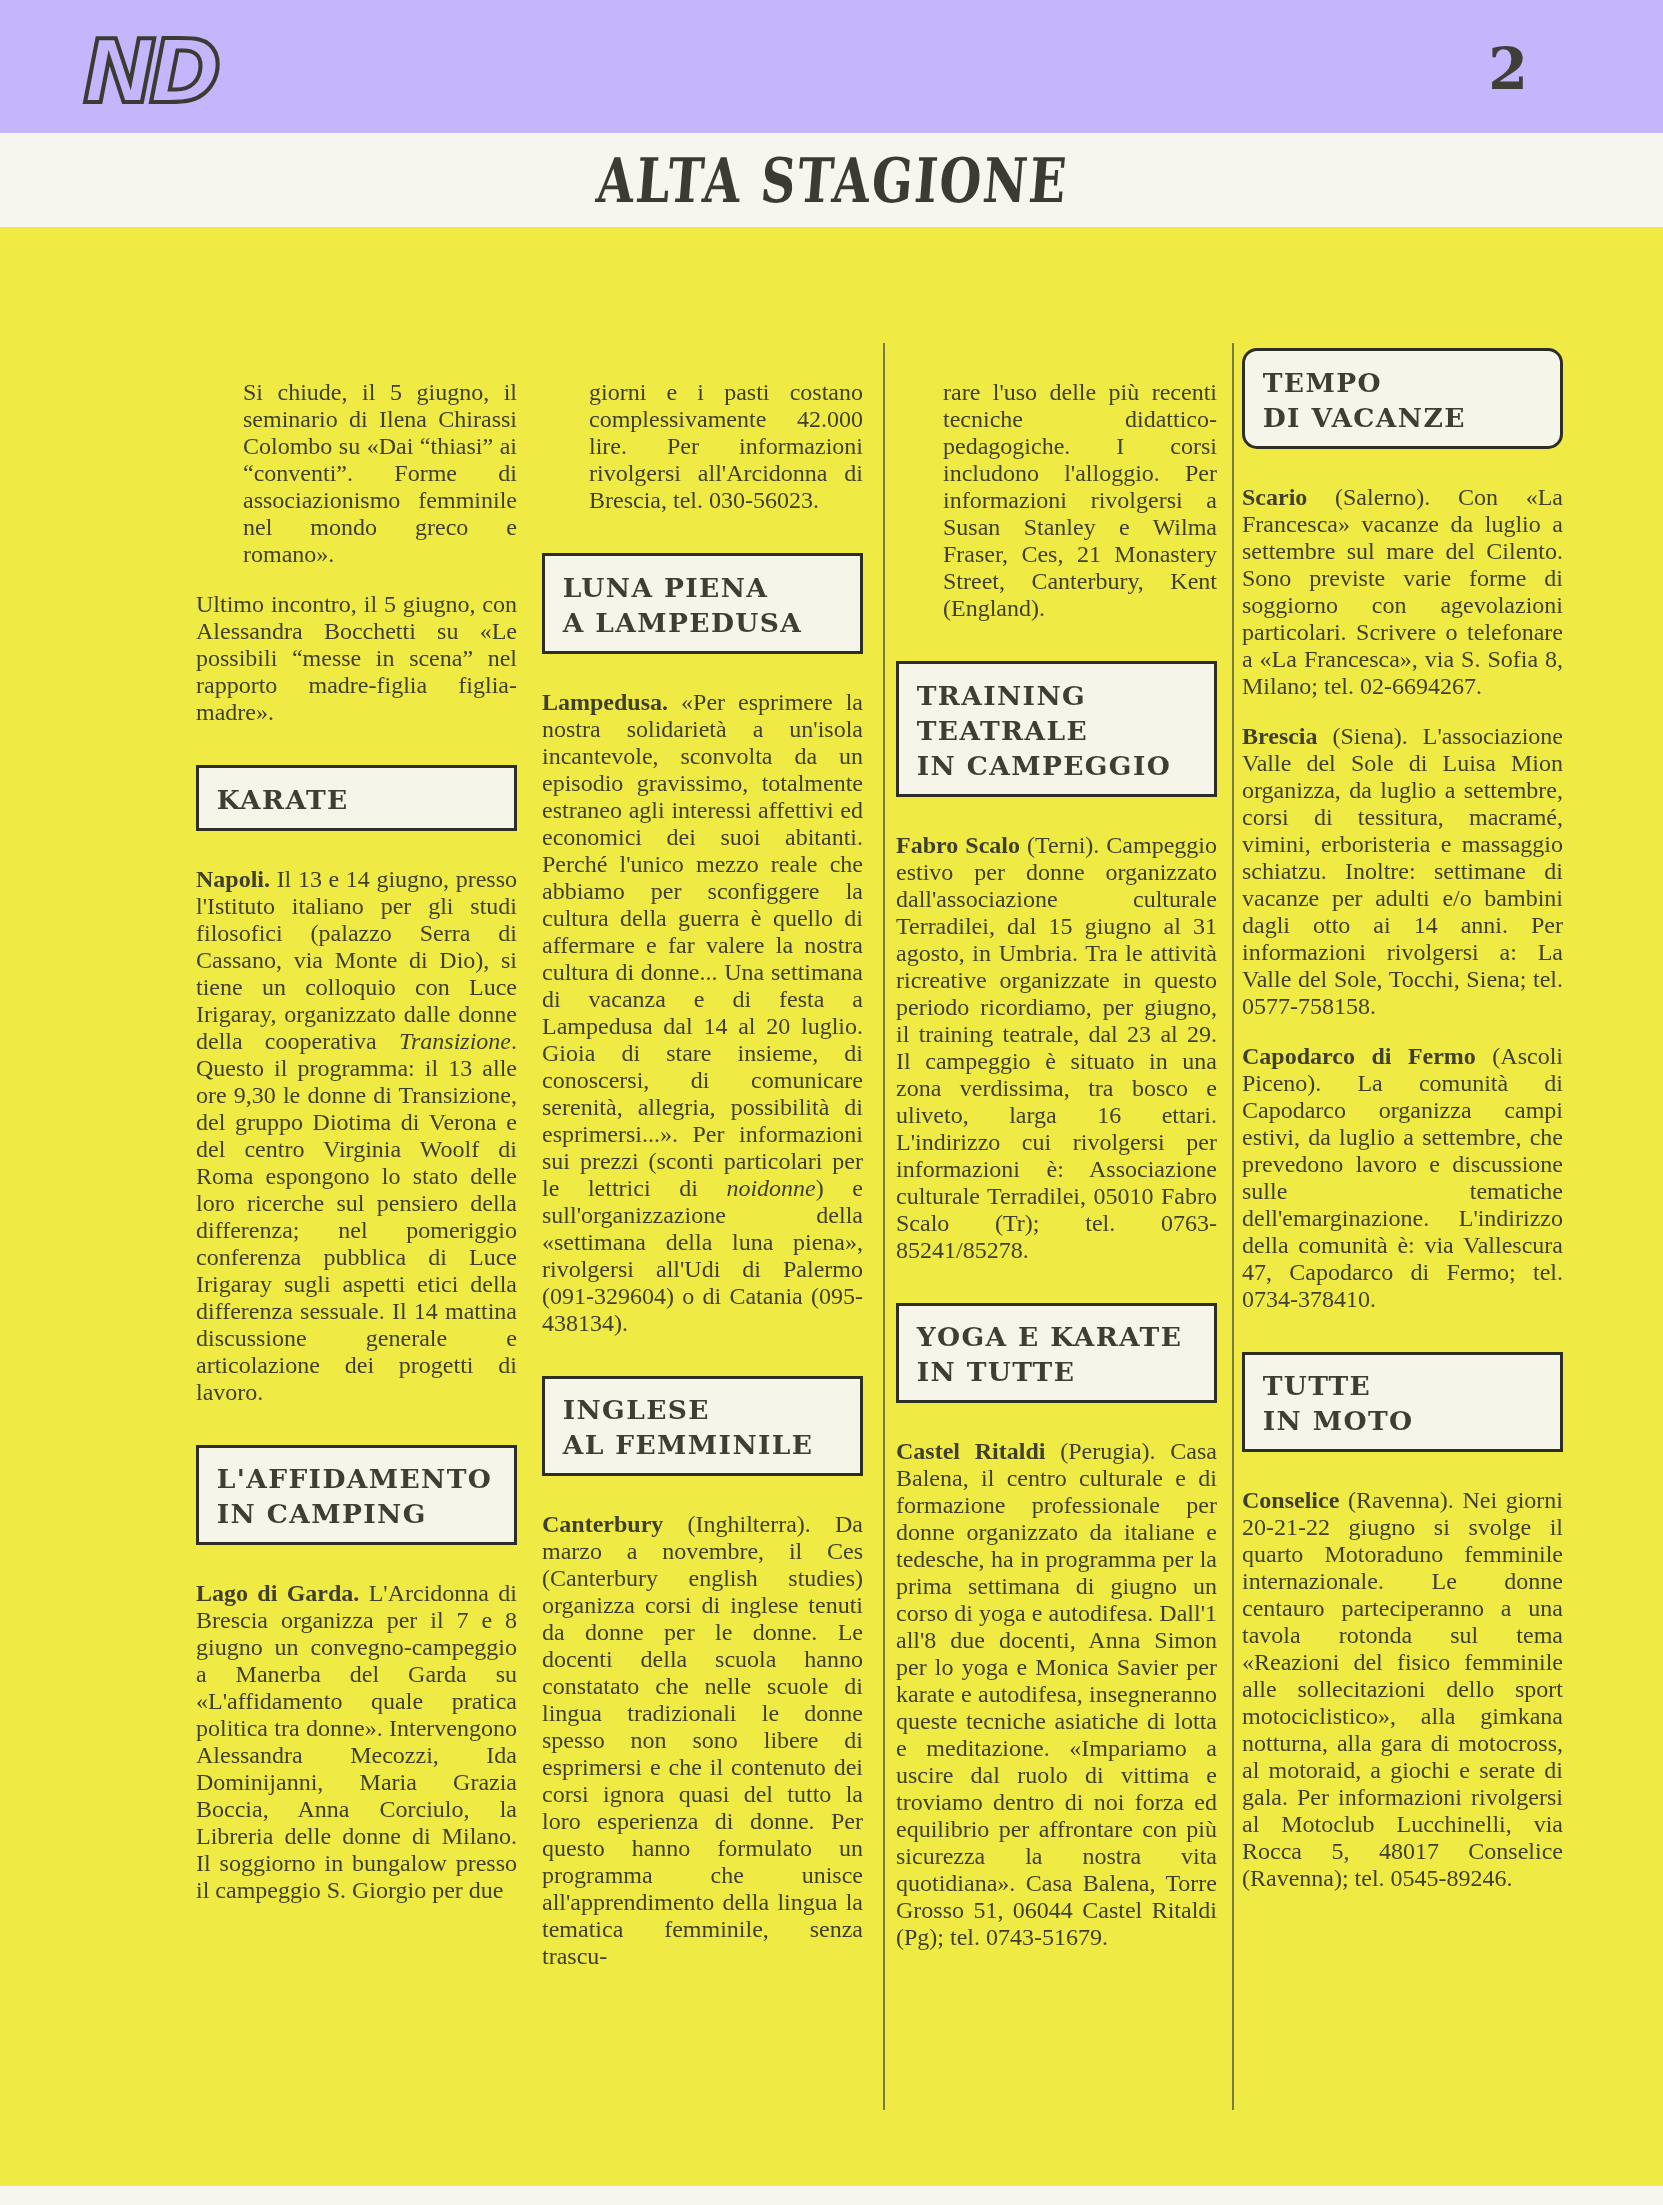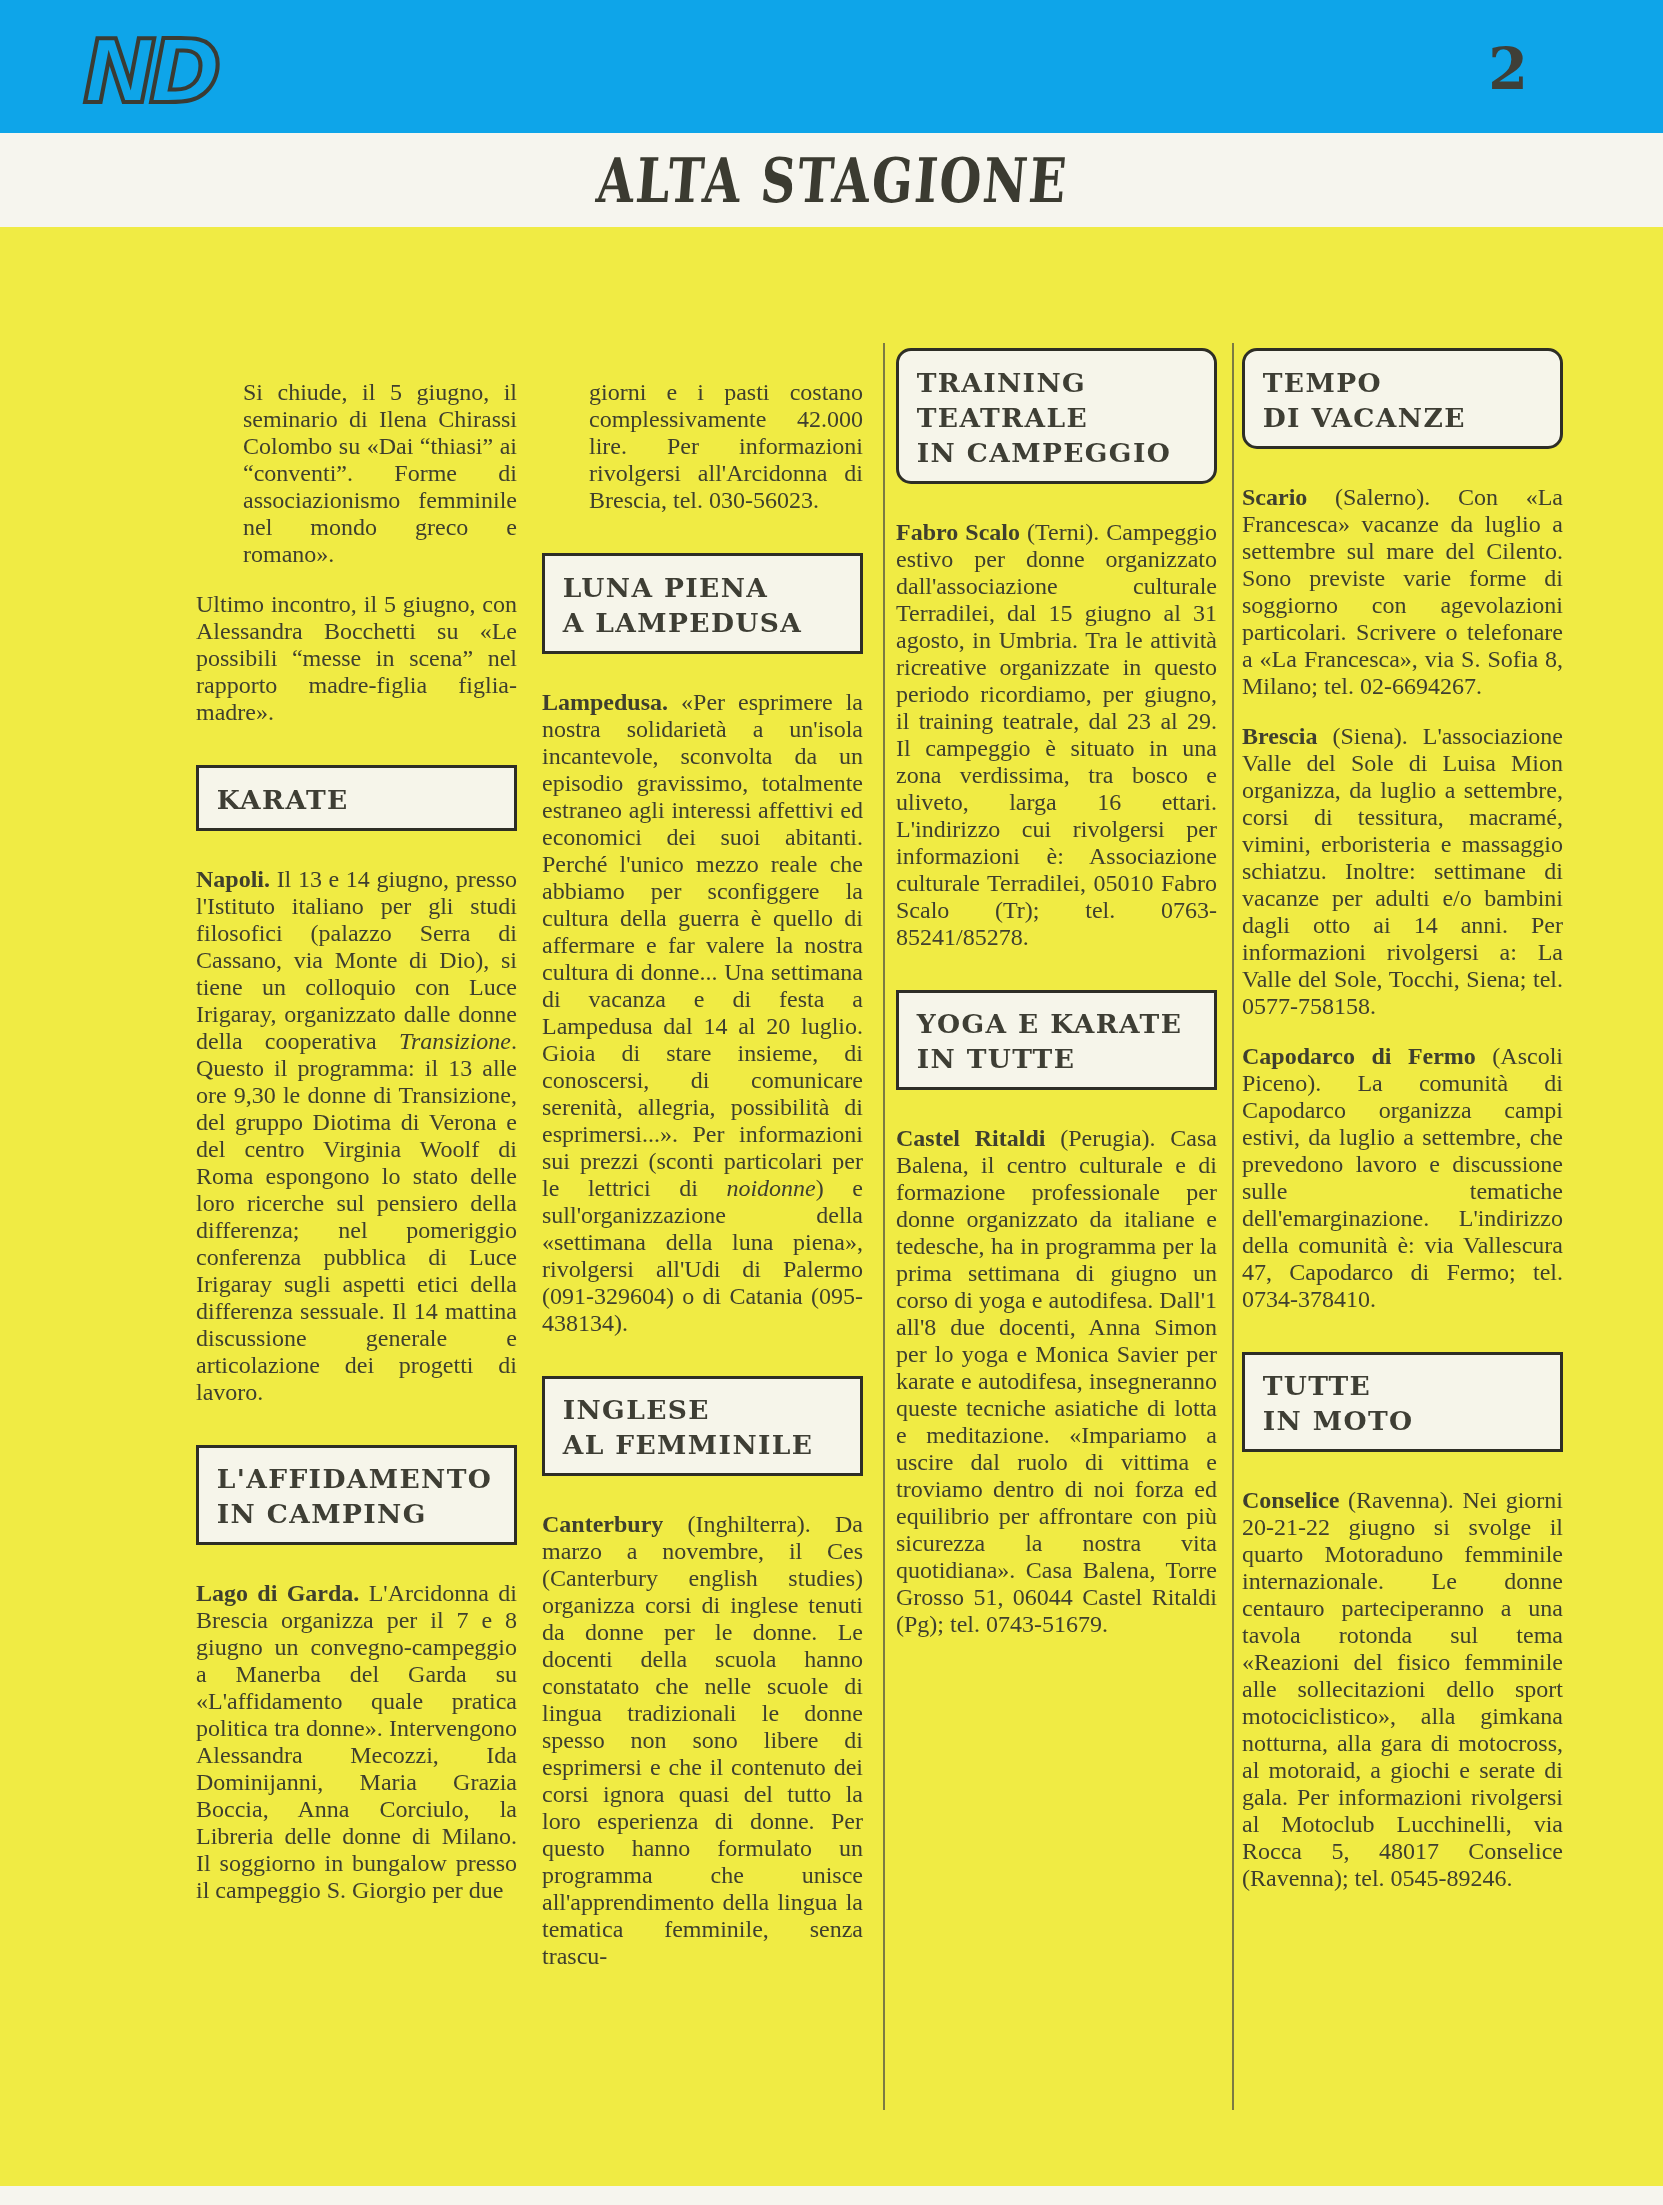--- a/index.html
+++ b/index.html
@@ -3,21 +3,21 @@
 <meta charset="utf-8">
 <style>
   html,body{margin:0;padding:0;}
   body{
     width:1664px;height:2205px;position:relative;overflow:hidden;
     background:#f0eb44;
     font-family:"Liberation Serif",serif;
   }
   .topband{
     position:absolute;left:0;top:0;width:1664px;height:133px;
-    background:#0ea5e9;
+    background:#c4b5fd;
   }
   .nd-logo{position:absolute;left:75px;top:19px;}
   .pagenum{
     position:absolute;right:136px;top:35px;
     font-family:"DejaVu Serif",serif;font-weight:bold;
     font-size:57px;color:#3f3f37;
   }
   .whiteband{
     position:absolute;left:0;top:133px;width:1664px;height:94px;
     background:#f6f5ee;
@@ -103,20 +103,21 @@
       <div class="headline">A LAMPEDUSA</div>
     </div>
     <p class="para"><span class="lead">Lampedusa.</span><span class=""> «Per esprimere la nostra solidarietà a un'isola incantevole, sconvolta da un episodio gravissimo, totalmente estraneo agli interessi affettivi ed economici dei suoi abitanti. Perché l'unico mezzo reale che abbiamo per sconfiggere la cultura della guerra è quello di affermare e far valere la nostra cultura di donne... Una settimana di vacanza e di festa a Lampedusa dal 14 al 20 luglio. Gioia di stare insieme, di conoscersi, di comunicare serenità, allegria, possibilità di esprimersi...». Per informazioni sui prezzi (sconti particolari per le lettrici di </span><span class=" ital">noidonne</span><span class="">) e sull'organizzazione della «settimana della luna piena», rivolgersi all'Udi di Palermo (091-329604) o di Catania (095-438134).</span></p>
     <div class="headbox">
       <div class="headline">INGLESE</div>
       <div class="headline">AL FEMMINILE</div>
     </div>
     <p class="para"><span class="lead">Canterbury</span><span class=""> (Inghilterra). Da marzo a novembre, il Ces (Canterbury english studies) organizza corsi di inglese tenuti da donne per le donne. Le docenti della scuola hanno constatato che nelle scuole di lingua tradizionali le donne spesso non sono libere di esprimersi e che il contenuto dei corsi ignora quasi del tutto la loro esperienza di donne. Per questo hanno formulato un programma che unisce all'apprendimento della lingua la tematica femminile, senza trascu-</span></p>
   </div>
 <div class="col col3">
+    <p class="para"><span class="">rare l'uso delle più recenti tecniche didattico-pedagogiche. I corsi includono l'alloggio. Per informazioni rivolgersi a Susan Stanley e Wilma Fraser, Ces, 21 Monastery Street, Canterbury, Kent (England).</span></p>
     <div class="headbox">
       <div class="headline">TRAINING</div>
       <div class="headline">TEATRALE</div>
       <div class="headline">IN CAMPEGGIO</div>
     </div>
     <p class="para"><span class="lead">Fabro Scalo</span><span class=""> (Terni). Campeggio estivo per donne organizzato dall'associazione culturale Terradilei, dal 15 giugno al 31 agosto, in Umbria. Tra le attività ricreative organizzate in questo periodo ricordiamo, per giugno, il training teatrale, dal 23 al 29. Il campeggio è situato in una zona verdissima, tra bosco e uliveto, larga 16 ettari. L'indirizzo cui rivolgersi per informazioni è: Associazione culturale Terradilei, 05010 Fabro Scalo (Tr); tel. 0763-85241/85278.</span></p>
     <div class="headbox">
       <div class="headline">YOGA E KARATE</div>
       <div class="headline">IN TUTTE</div>
     </div>

